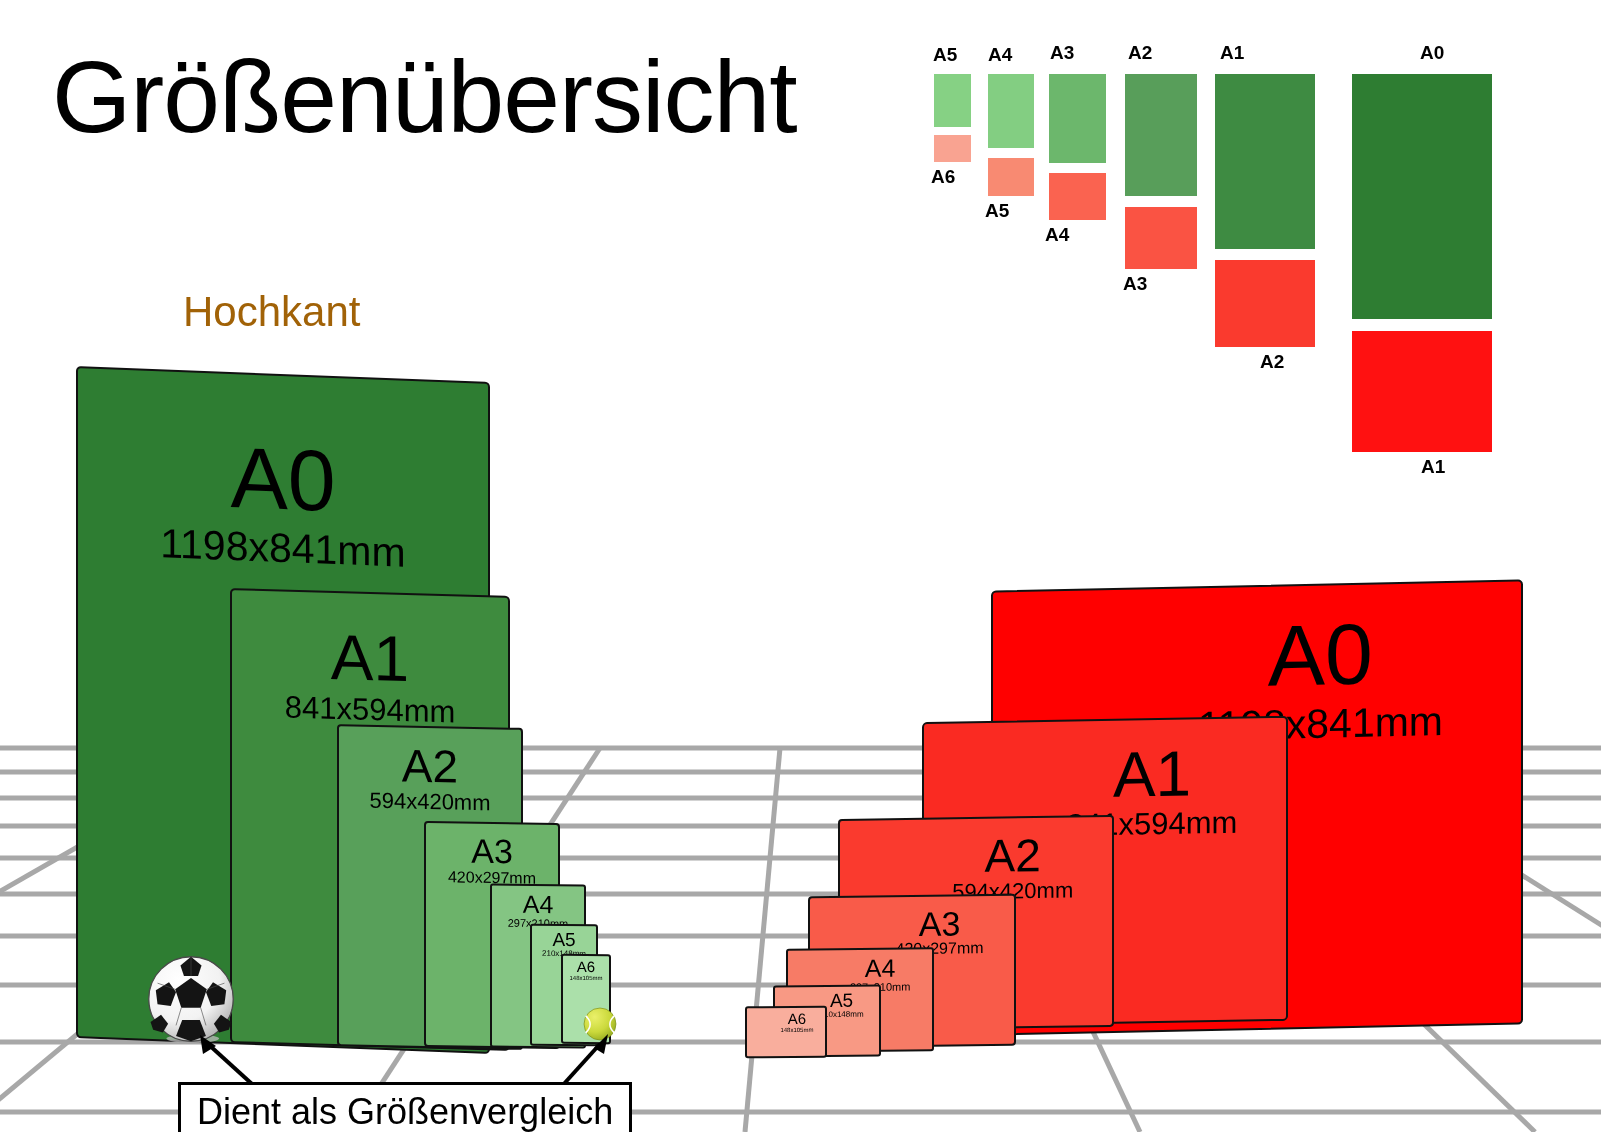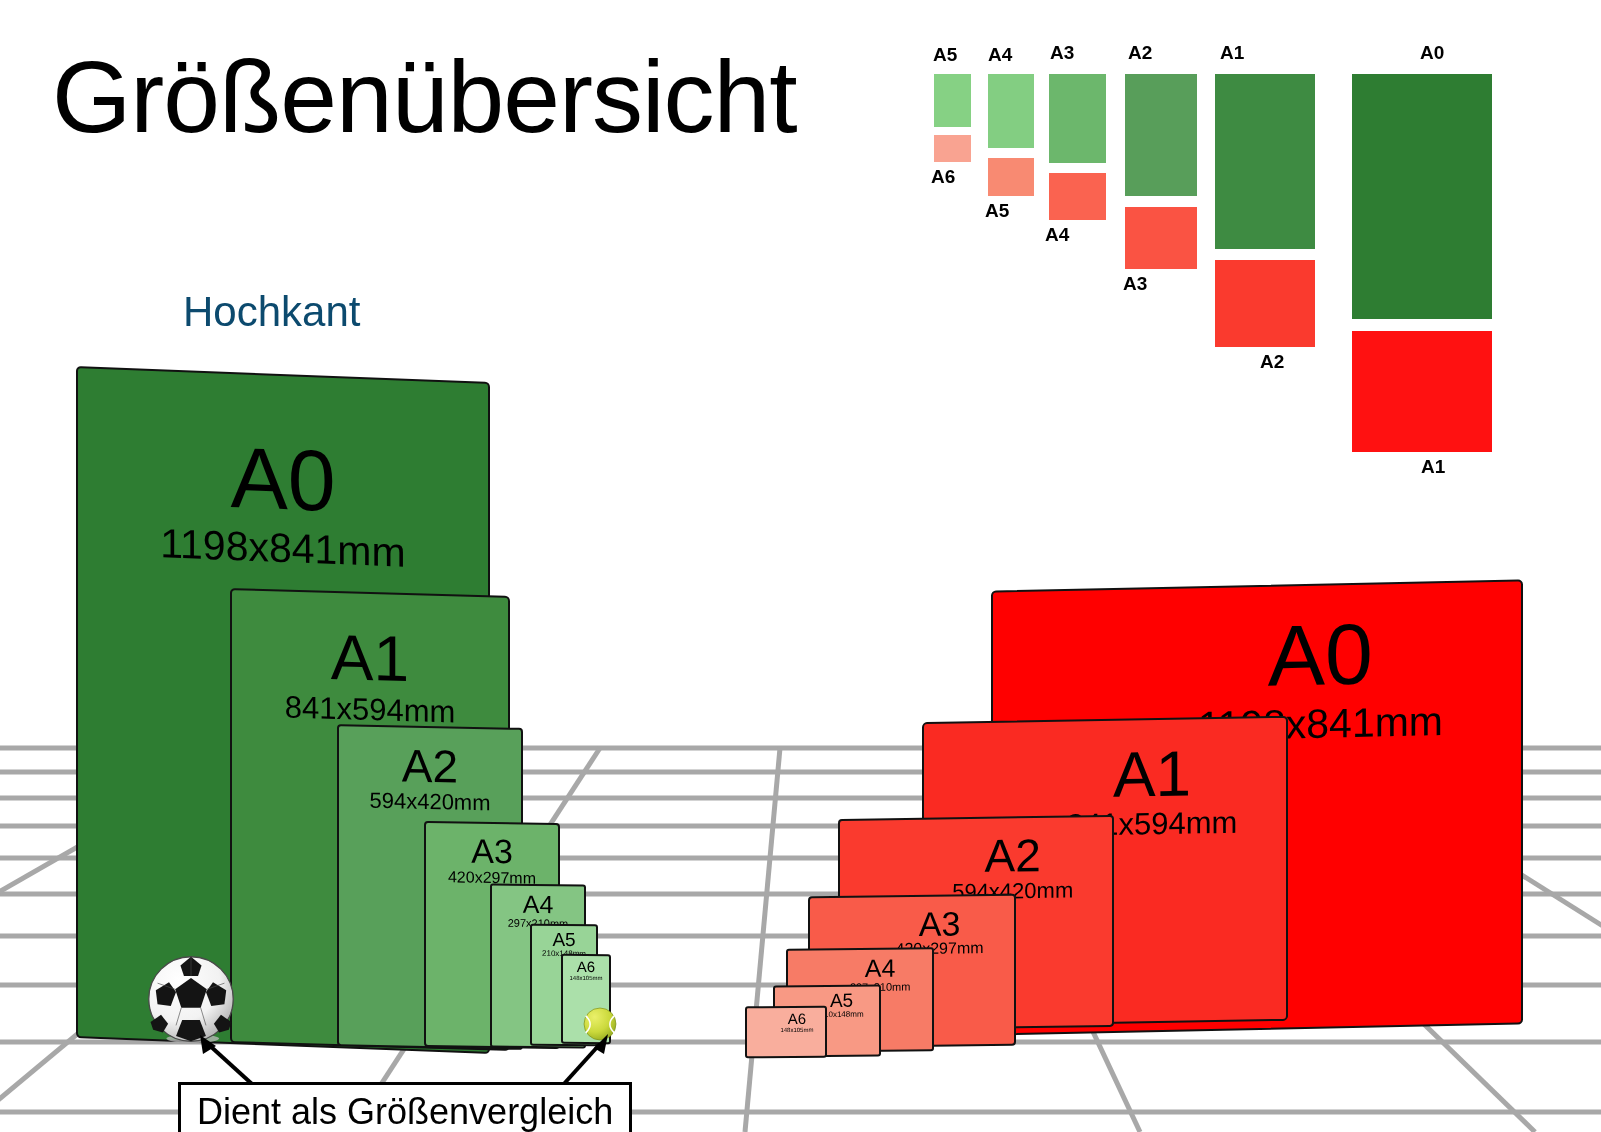--- a/index.html
+++ b/index.html
@@ -36,21 +36,21 @@
     color: #000;
     font-weight: 400;
     letter-spacing: -1px;
     white-space: nowrap;
   }
 
   
   .section-heading {
     position: absolute;
     font-size: 42px;
-    color: #0c4a6e;
+    color: #a16207;
     white-space: nowrap;
   }
   #heading-hochkant { left: 183px; top: 288px; }
   #heading-waagerecht { left: 1125px; top: 509px; }
 
   
   #legend {
     position: absolute;
     left: 925px;
     top: 40px;

